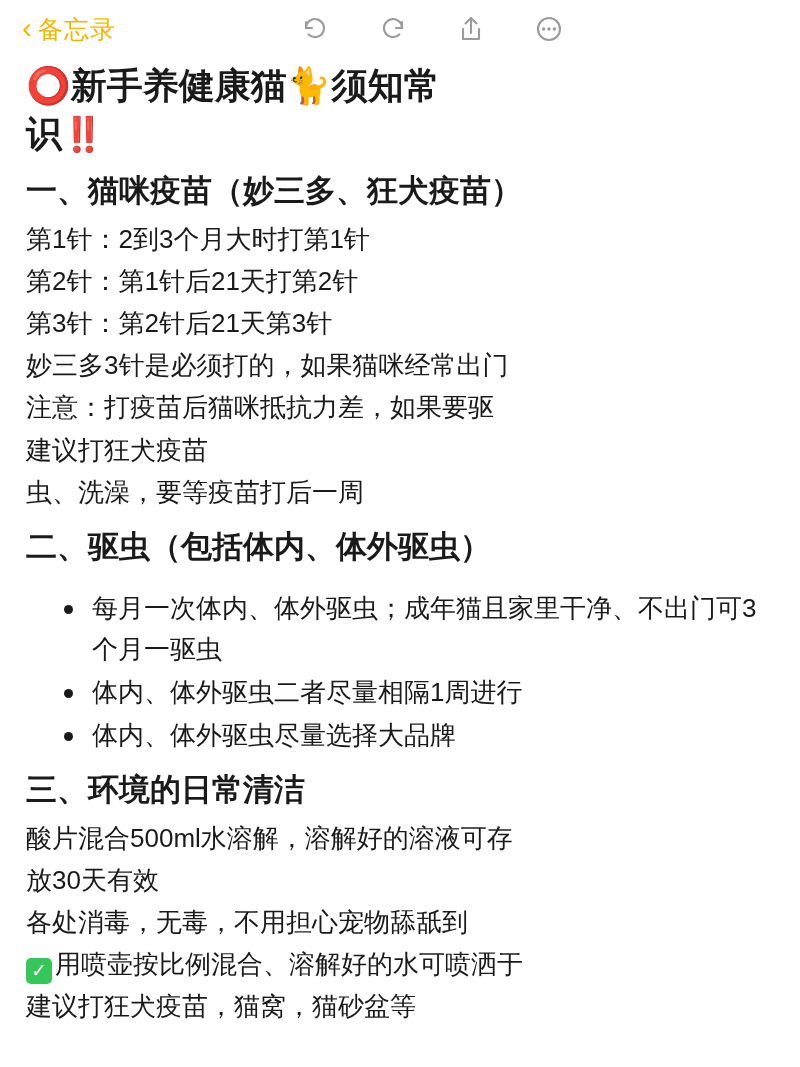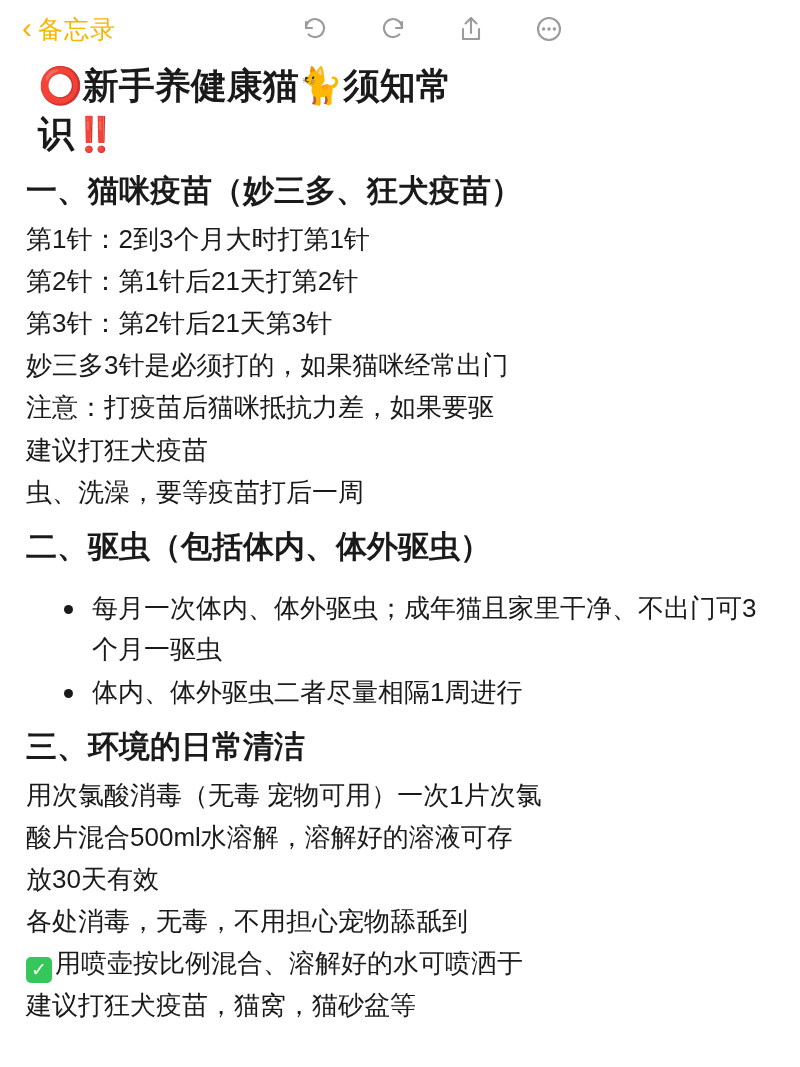--- a/index.html
+++ b/index.html
@@ -61,21 +61,21 @@
   
   .note {
     padding: 4px 26px 0 26px;
     box-sizing: border-box;
   }
   .title {
     font-size: 36px;
     font-weight: bold;
     line-height: 1.32;
     letter-spacing: 0px;
-    margin: 0 0 6px 12px;
+    margin: 0 0 6px 0;
   }
   .title .ring {
     color: #e8142a;
   }
   .title .bangs {
     color: #e8142a;
     font-size: 34px;
   }
   .heading {
     font-size: 31px;
@@ -177,23 +177,23 @@
   <p class="para">第3针：第2针后21天第3针</p>
   <p class="para">妙三多3针是必须打的，如果猫咪经常出门</p>
   <p class="para">注意：打疫苗后猫咪抵抗力差，如果要驱</p>
   <p class="para">建议打狂犬疫苗</p>
   <p class="para">虫、洗澡，要等疫苗打后一周</p>
 
   <div class="heading">二、驱虫（包括体内、体外驱虫）</div>
   <ul class="bullets">
     <li>每月一次体内、体外驱虫；成年猫且家里干净、不出门可3个月一驱虫</li>
     <li>体内、体外驱虫二者尽量相隔1周进行</li>
+    <li>体内、体外驱虫尽量选择大品牌</li>
   </ul>
 
   <div class="heading">三、环境的日常清洁</div>
-  <p class="para">用次氯酸消毒（无毒 宠物可用）一次1片次氯</p>
   <p class="para">酸片混合500ml水溶解，溶解好的溶液可存</p>
   <p class="para">放30天有效</p>
   <p class="para">各处消毒，无毒，不用担心宠物舔舐到</p>
   <p class="para"><span class="emoji-check">✓</span><span>用喷壶按比例混合、溶解好的水可喷洒于</span></p>
   <p class="para">建议打狂犬疫苗，猫窝，猫砂盆等</p>
 
 </div>
 
 </body></html>

